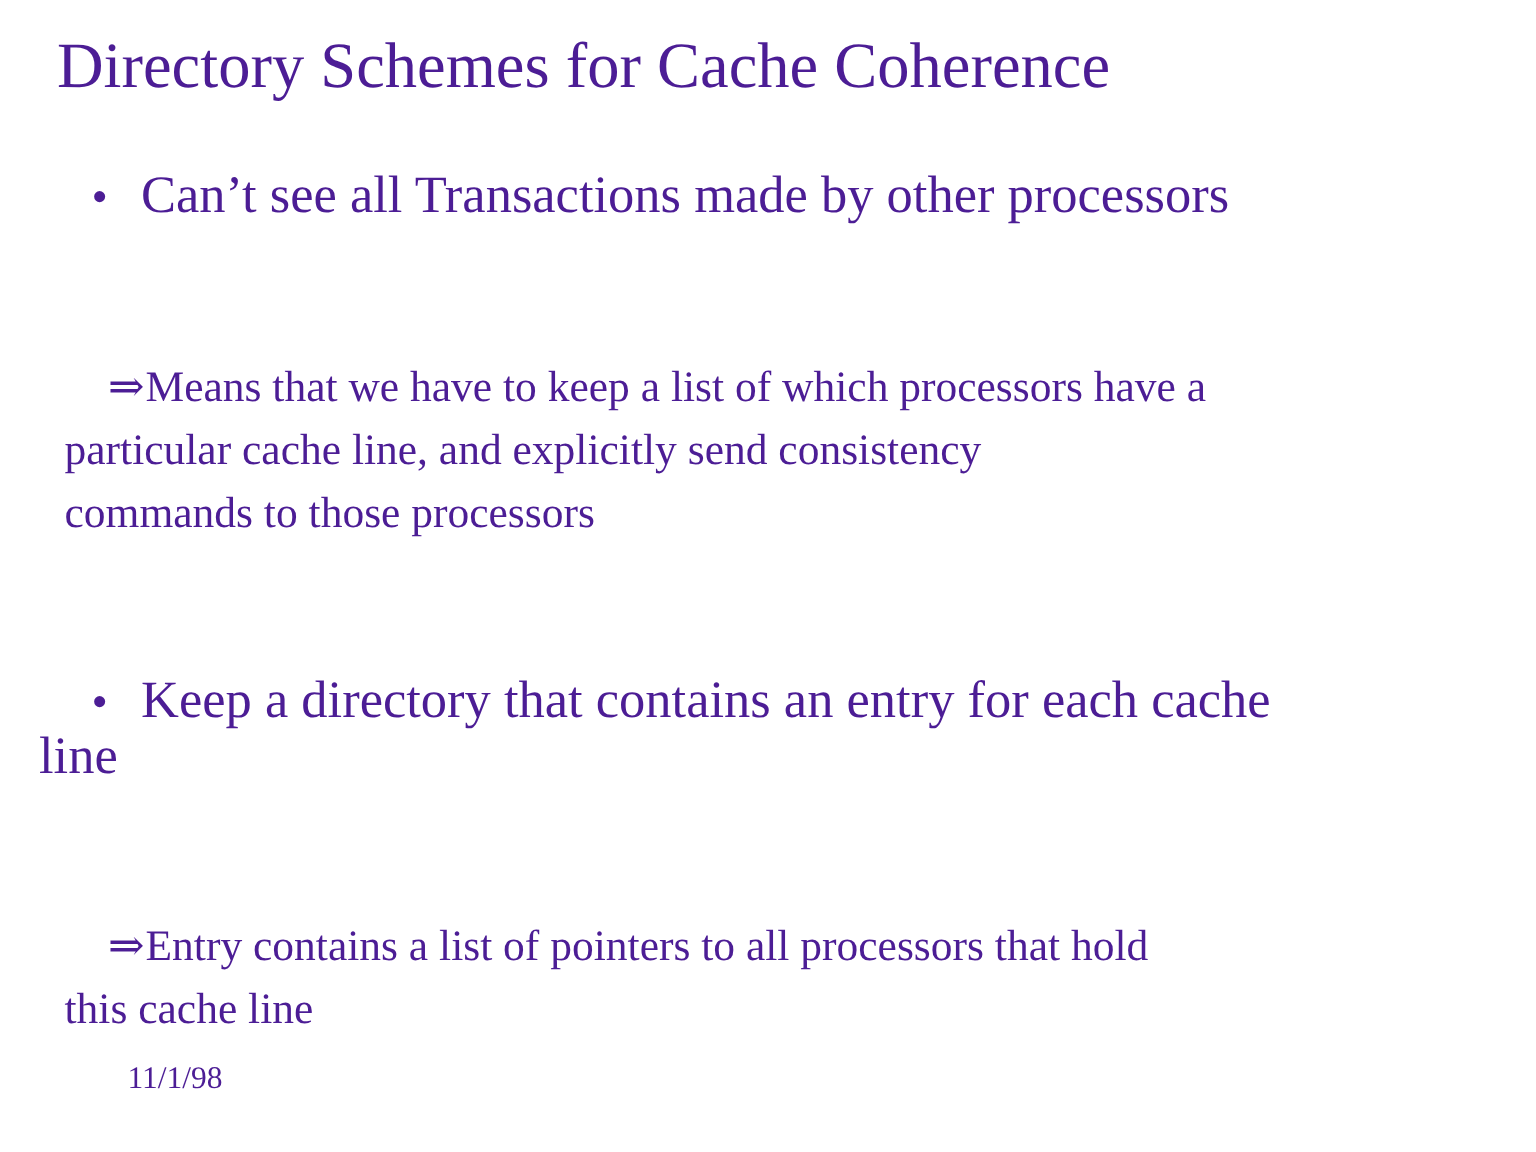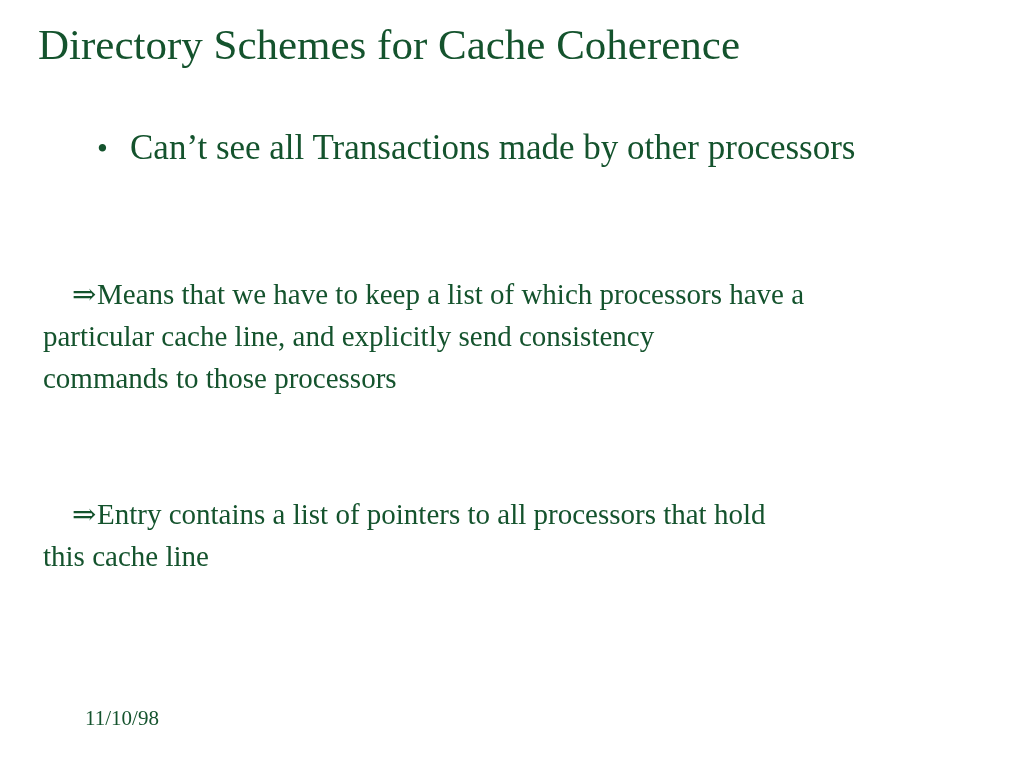--- a/index.html
+++ b/index.html
@@ -5,42 +5,42 @@
   html, body { margin: 0; padding: 0; }
   body {
     width: 1024px; height: 768px;
     background: #ffffff;
     font-family: "Liberation Serif", "DejaVu Serif", serif;
   }
   .slide {
     position: relative;
     width: 1024px; height: 768px;
     background: #ffffff;
-    color: #14532d;
+    color: #4c1d95;
     overflow: hidden;
     border-radius: 18px;
   }
   .title {
     margin: 0;
     padding: 20px 0 0 38px;
     font-size: 43px;
     font-weight: normal;
     line-height: 50px;
     white-space: pre-wrap;
   }
   .item { white-space: pre-wrap; }
   .item .marker {
     display: inline-block;
     text-indent: 0;
     white-space: nowrap;
   }
   .l1 {
     font-size: 35px;
-    line-height: 48px;
-    padding-left: 62px;
+    line-height: 36px;
+    padding-left: 26px;
     text-indent: -33px;
   }
   .l1 .marker { width: 33px; font-size: 31px; }
   .l2 {
     font-size: 29px;
     line-height: 42px;
     padding-left: 43px;
     text-indent: -35px;
   }
   .l2 .marker { width: 25px; }
@@ -66,21 +66,25 @@
   <div class="item l1 m-item0">
     <span class="marker">•</span><span>Can’t see all Transactions made by other processors</span>
   </div>
 
   <div class="item l2 m-item1">
     <span class="marker">⇒</span><span>Means that we have to keep a list of which processors have a
 particular cache line, and explicitly send consistency
 commands to those processors</span>
   </div>
 
+  <div class="item l1 m-item2">
+    <span class="marker">•</span><span>Keep a directory that contains an entry for each cache
+line</span>
+  </div>
 
   <div class="item l2 m-item3">
     <span class="marker">⇒</span><span>Entry contains a list of pointers to all processors that hold
 this cache line</span>
   </div>
 
-  <div class="footer">11/10/98</div>
+  <div class="footer">11/1/98</div>
 
 </div>
 
 </body></html>

